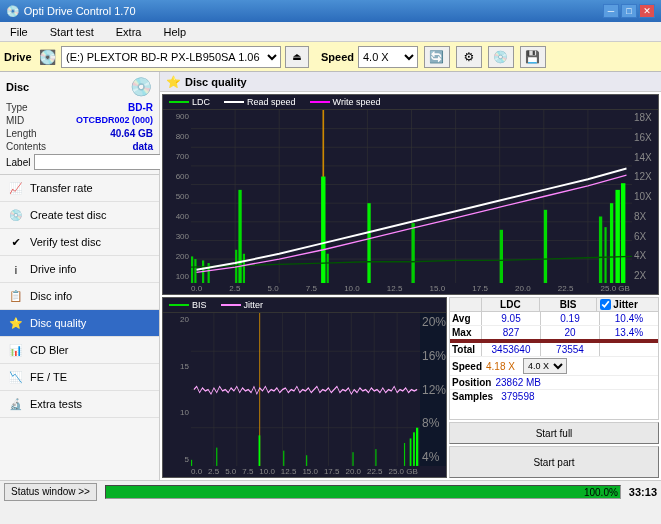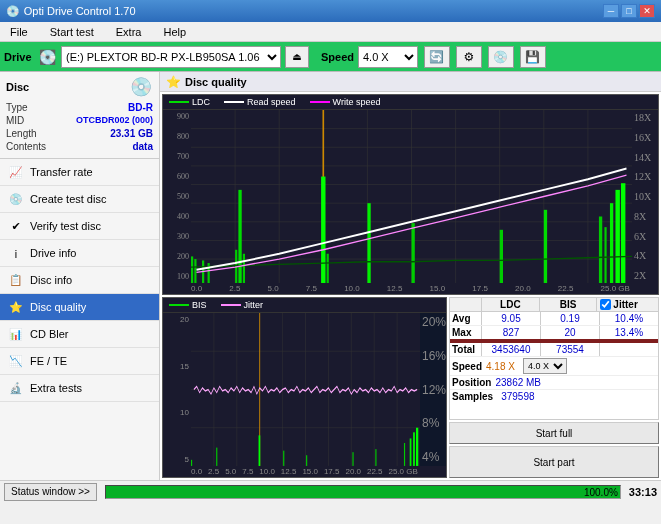--- a/index.html
+++ b/index.html
@@ -10,21 +10,21 @@
     .titlebar-title { font-size: 11px; font-weight: normal; display: flex; align-items: center; gap: 4px; }
     .titlebar-controls { display: flex; gap: 2px; }
     .titlebar-btn { width: 16px; height: 14px; background: #5a9de0; border: 1px solid #3a7bc8; color: white; font-size: 9px; cursor: pointer; display: flex; align-items: center; justify-content: center; }
     .titlebar-btn.close { background: #e05050; }
     
     
     .menubar { background: #f0f0f0; border-bottom: 1px solid #ccc; height: 20px; display: flex; align-items: center; padding: 0 4px; gap: 10px; }
     .menu-item { padding: 2px 6px; font-size: 11px; cursor: pointer; }
     
     
-    .drivebar { background: #22c55e; border-bottom: 1px solid #bbb; height: 30px; display: flex; align-items: center; padding: 2px 4px; gap: 4px; }
+    .drivebar { background: #fef9c3; border-bottom: 1px solid #bbb; height: 30px; display: flex; align-items: center; padding: 2px 4px; gap: 4px; }
     .drive-label { font-size: 11px; font-weight: bold; margin-right: 4px; }
     .drive-select { height: 22px; font-size: 11px; border: 1px solid #999; background: white; flex: 1; max-width: 220px; }
     .drive-icon-btn { width: 24px; height: 22px; background: #f0f0f0; border: 1px solid #999; cursor: pointer; display: flex; align-items: center; justify-content: center; font-size: 10px; }
     .speed-label { font-size: 11px; font-weight: bold; margin-left: 8px; }
     .speed-select { height: 22px; font-size: 11px; border: 1px solid #999; background: white; width: 60px; }
     .toolbar-btn { width: 26px; height: 22px; background: #f0f0f0; border: 1px solid #999; cursor: pointer; display: flex; align-items: center; justify-content: center; font-size: 12px; margin-left: 2px; }
     
     
     .main-layout { display: flex; height: calc(524px - 22px - 20px - 30px - 22px - 22px); }
     
@@ -112,25 +112,30 @@
       <div class="disc-row">
         <span class="disc-row-label">Type</span>
         <span class="disc-row-value" style="color:#0000ee;">BD-R</span>
       </div>
       <div class="disc-row">
         <span class="disc-row-label">MID</span>
         <span class="disc-row-value" style="color:#0000ee; font-size:9px;">OTCBDR002 (000)</span>
       </div>
       <div class="disc-row">
         <span class="disc-row-label">Length</span>
-        <span class="disc-row-value">23.31 GB</span>
+        <span class="disc-row-value">40.64 GB</span>
       </div>
       <div class="disc-row">
         <span class="disc-row-label">Contents</span>
         <span class="disc-row-value">data</span>
+      </div>
+      <div class="disc-label-row">
+        <span style="font-size:10px;">Label</span>
+        <input class="disc-label-input" type="text" value="" style="">
+        <div class="disc-label-btn">🔍</div>
       </div>
     </div>
 
     <div class="sidebar-nav">
       <div class="nav-item">
         <span class="nav-icon">📈</span>
         <span>Transfer rate</span>
       </div>
       <div class="nav-item">
         <span class="nav-icon">💿</span>
@@ -185,21 +190,21 @@
           <div class="legend-item">
             <div class="legend-color" style="background:white;"></div>
             <span>Read speed</span>
           </div>
           <div class="legend-item">
             <div class="legend-color" style="background:#ff00ff;"></div>
             <span>Write speed</span>
           </div>
         </div>
 
-        <div style="flex:1; display:flex; min-height:0;font-family:Liberation Serif, serif;">
+        <div style="flex:1; display:flex; min-height:0;">
 
           <div style="background:#1a1a2e; color:#888; width:28px; display:flex; flex-direction:column; justify-content:space-between; padding:2px 2px; font-size:8px; text-align:right; flex-shrink:0;">
             <span>900</span>
               <span>800</span>
               <span>700</span>
               <span>600</span>
               <span>500</span>
               <span>400</span>
               <span>300</span>
               <span>200</span>

